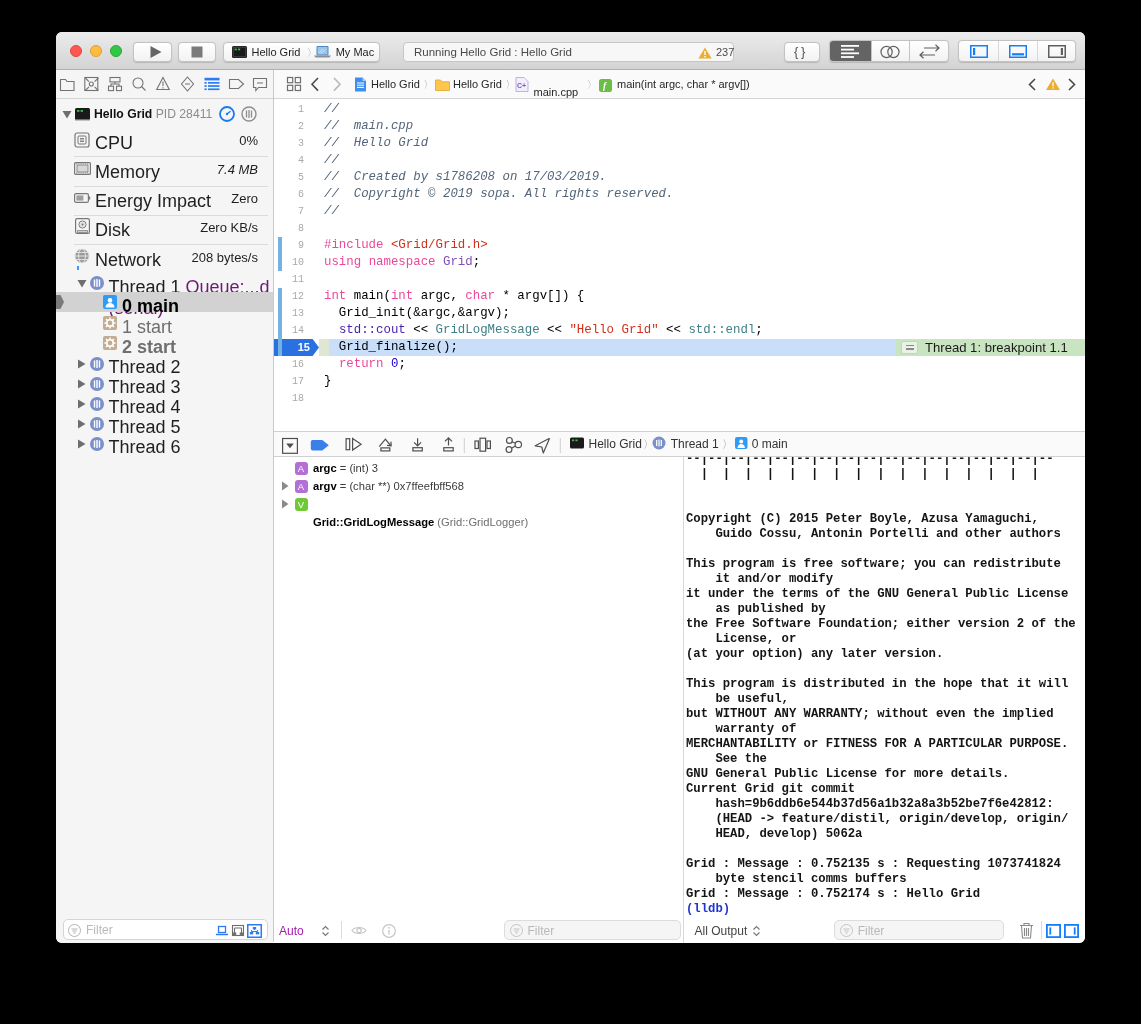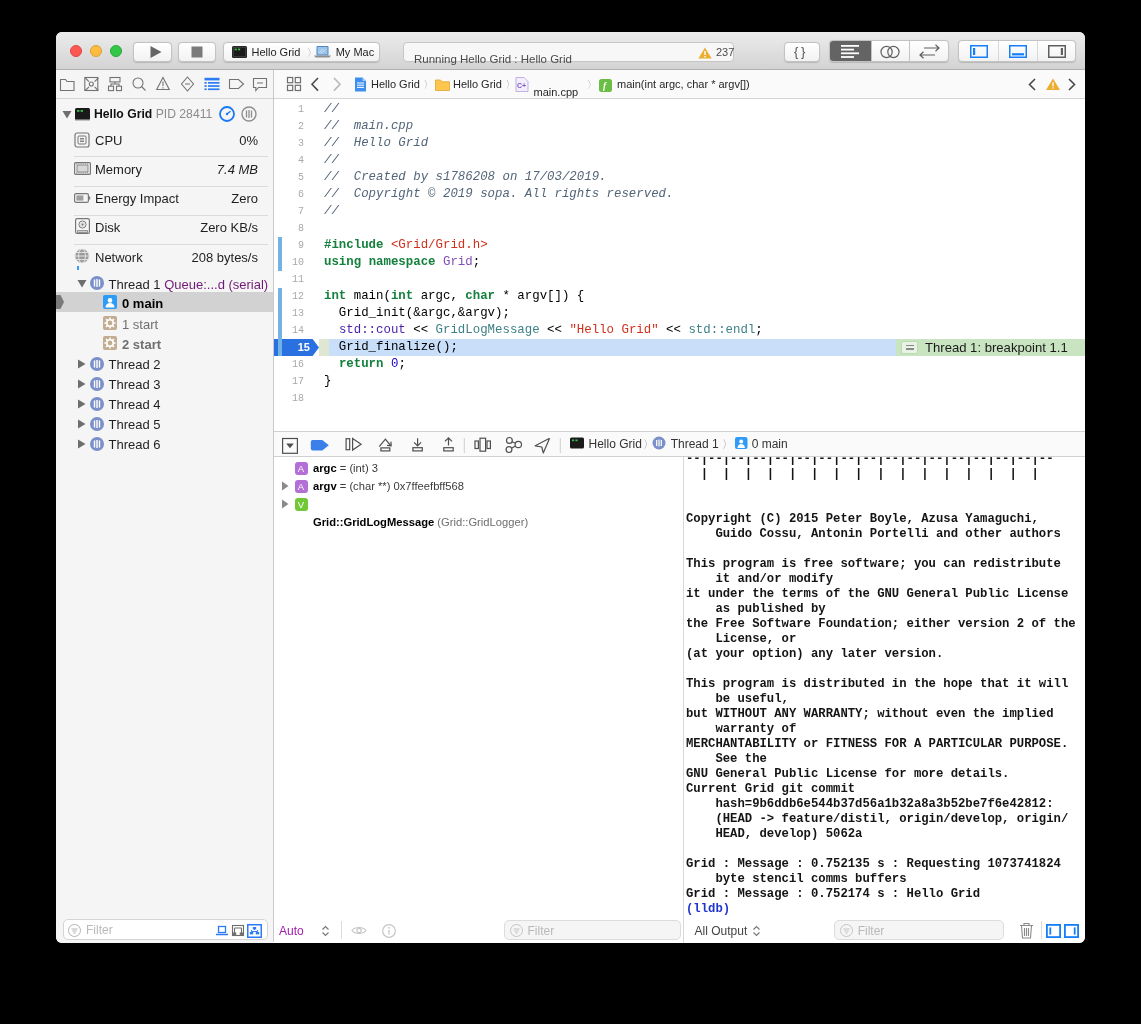--- a/index.html
+++ b/index.html
@@ -11,29 +11,29 @@
 .titlebar { position:absolute; left:0; top:0; width:1029px; height:38px; background:linear-gradient(#ECECEC,#D3D3D3); border-bottom:1px solid #B1B1B1; }
 .light { position:absolute; top:13px; width:12px; height:12px; border-radius:6px; }
 .tbtn { position:absolute; top:9.5px; height:20.5px; background:linear-gradient(#FFFFFF,#F2F2F2); border:1px solid #C3C3C3; border-radius:4px; box-shadow:0 0.5px 1px rgba(0,0,0,0.15); }
 .status { position:absolute; left:347px; top:10px; width:331px; height:19.5px; background:#F7F7F7; border:1px solid #C6C6C6; border-radius:4px; font-size:11.5px; color:#4A4A4A; }
 
 .row2 { position:absolute; left:0; top:38px; width:1029px; height:29px; background:#FAFAFA; border-bottom:1px solid #D4D4D4; }
 .row2left { position:absolute; left:0; top:0; width:217px; height:28px; background:#F5F5F5; }
 
 .sidebar { position:absolute; left:0; top:67px; width:217px; height:844px; background:#F5F5F6; }
 .vdiv1 { position:absolute; left:217px; top:38px; width:1px; height:872px; background:#C9C9C9; }
-.srow { position:absolute; left:0; width:217px; font-size:13px; color:#1F1F1F; }
+.srow { position:absolute; left:0; width:217px; font-size:18px; color:#1F1F1F; }
 .sval { position:absolute; right:15px; font-size:13px; color:#1F1F1F; }
 .ssep { position:absolute; left:18px; width:194px; height:1px; background:#DBDBDB; }
 
 .editor { position:absolute; left:218px; top:67px; width:811px; height:331px; background:#fff; }
 .gutter { position:absolute; left:200px; top:68.5px; width:48px; text-align:right; font-family:"Liberation Mono",monospace; font-size:10px; line-height:17px; color:#A8A8A8; white-space:pre; }
 .code { position:absolute; left:268px; top:68.5px; font-family:"Liberation Mono",monospace; font-size:12.4px; line-height:17px; color:#000; white-space:pre; }
 .cmt { color:#536579; font-style:italic; }
-.kw { color:#15803d; font-weight:bold; }
+.kw { color:#ec4899; font-weight:normal; }
 .str { color:#D12F1B; }
 .num { color:#1C00CF; }
 .teal { color:#3E8087; }
 .ns { color:#804FB8; }
 .cout { color:#4B21B0; }
 
 .dbgbar { position:absolute; left:218px; top:399px; width:811px; height:26px; background:#FAFAFA; border-top:1px solid #D0D0D0; border-bottom:1px solid #D0D0D0; }
 
 .vars { position:absolute; left:218px; top:425px; width:409px; height:486px; background:#fff; }
 .console { position:absolute; left:628px; top:425px; width:401px; height:486px; background:#fff; overflow:hidden; }
@@ -73,21 +73,21 @@
       <svg width="17" height="12" viewBox="0 0 17 12" style="position:absolute;left:90.6px;top:3.5px;">
           <rect x="2.5" y="0" width="12" height="9.5" rx="1" fill="#4E87C5"></rect>
           <rect x="3.5" y="1" width="10" height="7.5" fill="#9CC3E8"></rect>
           <path d="M4.5 7 L9 3 M6.5 7.5 L11.5 3.5" stroke="#C9E2F6" stroke-width="1"></path>
           <path d="M0 9.5 h17 l-1.5 2 h-14 z" fill="#8E8E8E"></path>
         </svg>
       <span style="position:absolute;left:112.2px;top:3px;white-space:nowrap;">My Mac</span>
     </div>
 
     <div class="status">
-      <span style="position:absolute;left:10px;top:10px;white-space:nowrap;">Running Hello Grid : Hello Grid</span>
+      <span style="position:absolute;left:10px;top:3px;white-space:nowrap;">Running Hello Grid : Hello Grid</span>
       <svg width="14" height="12" viewBox="0 0 14 12" style="position:absolute;left:294px;top:3.5px;">
           <path d="M7 0.5 L13.6 11.5 L0.4 11.5 Z" fill="#EBAE30"></path>
           <rect x="6.3" y="4" width="1.4" height="4" fill="#fff"></rect>
           <rect x="6.3" y="9" width="1.4" height="1.4" fill="#fff"></rect>
         </svg>
       <span style="position:absolute;left:312px;top:3px;font-size:11px;">237</span>
     </div>
 
     <div class="tbtn" style="left:728px;width:35.5px;color:#555;">
       <span style="position:absolute;left:9px;top:1px;font-size:13px;">{ }</span>

